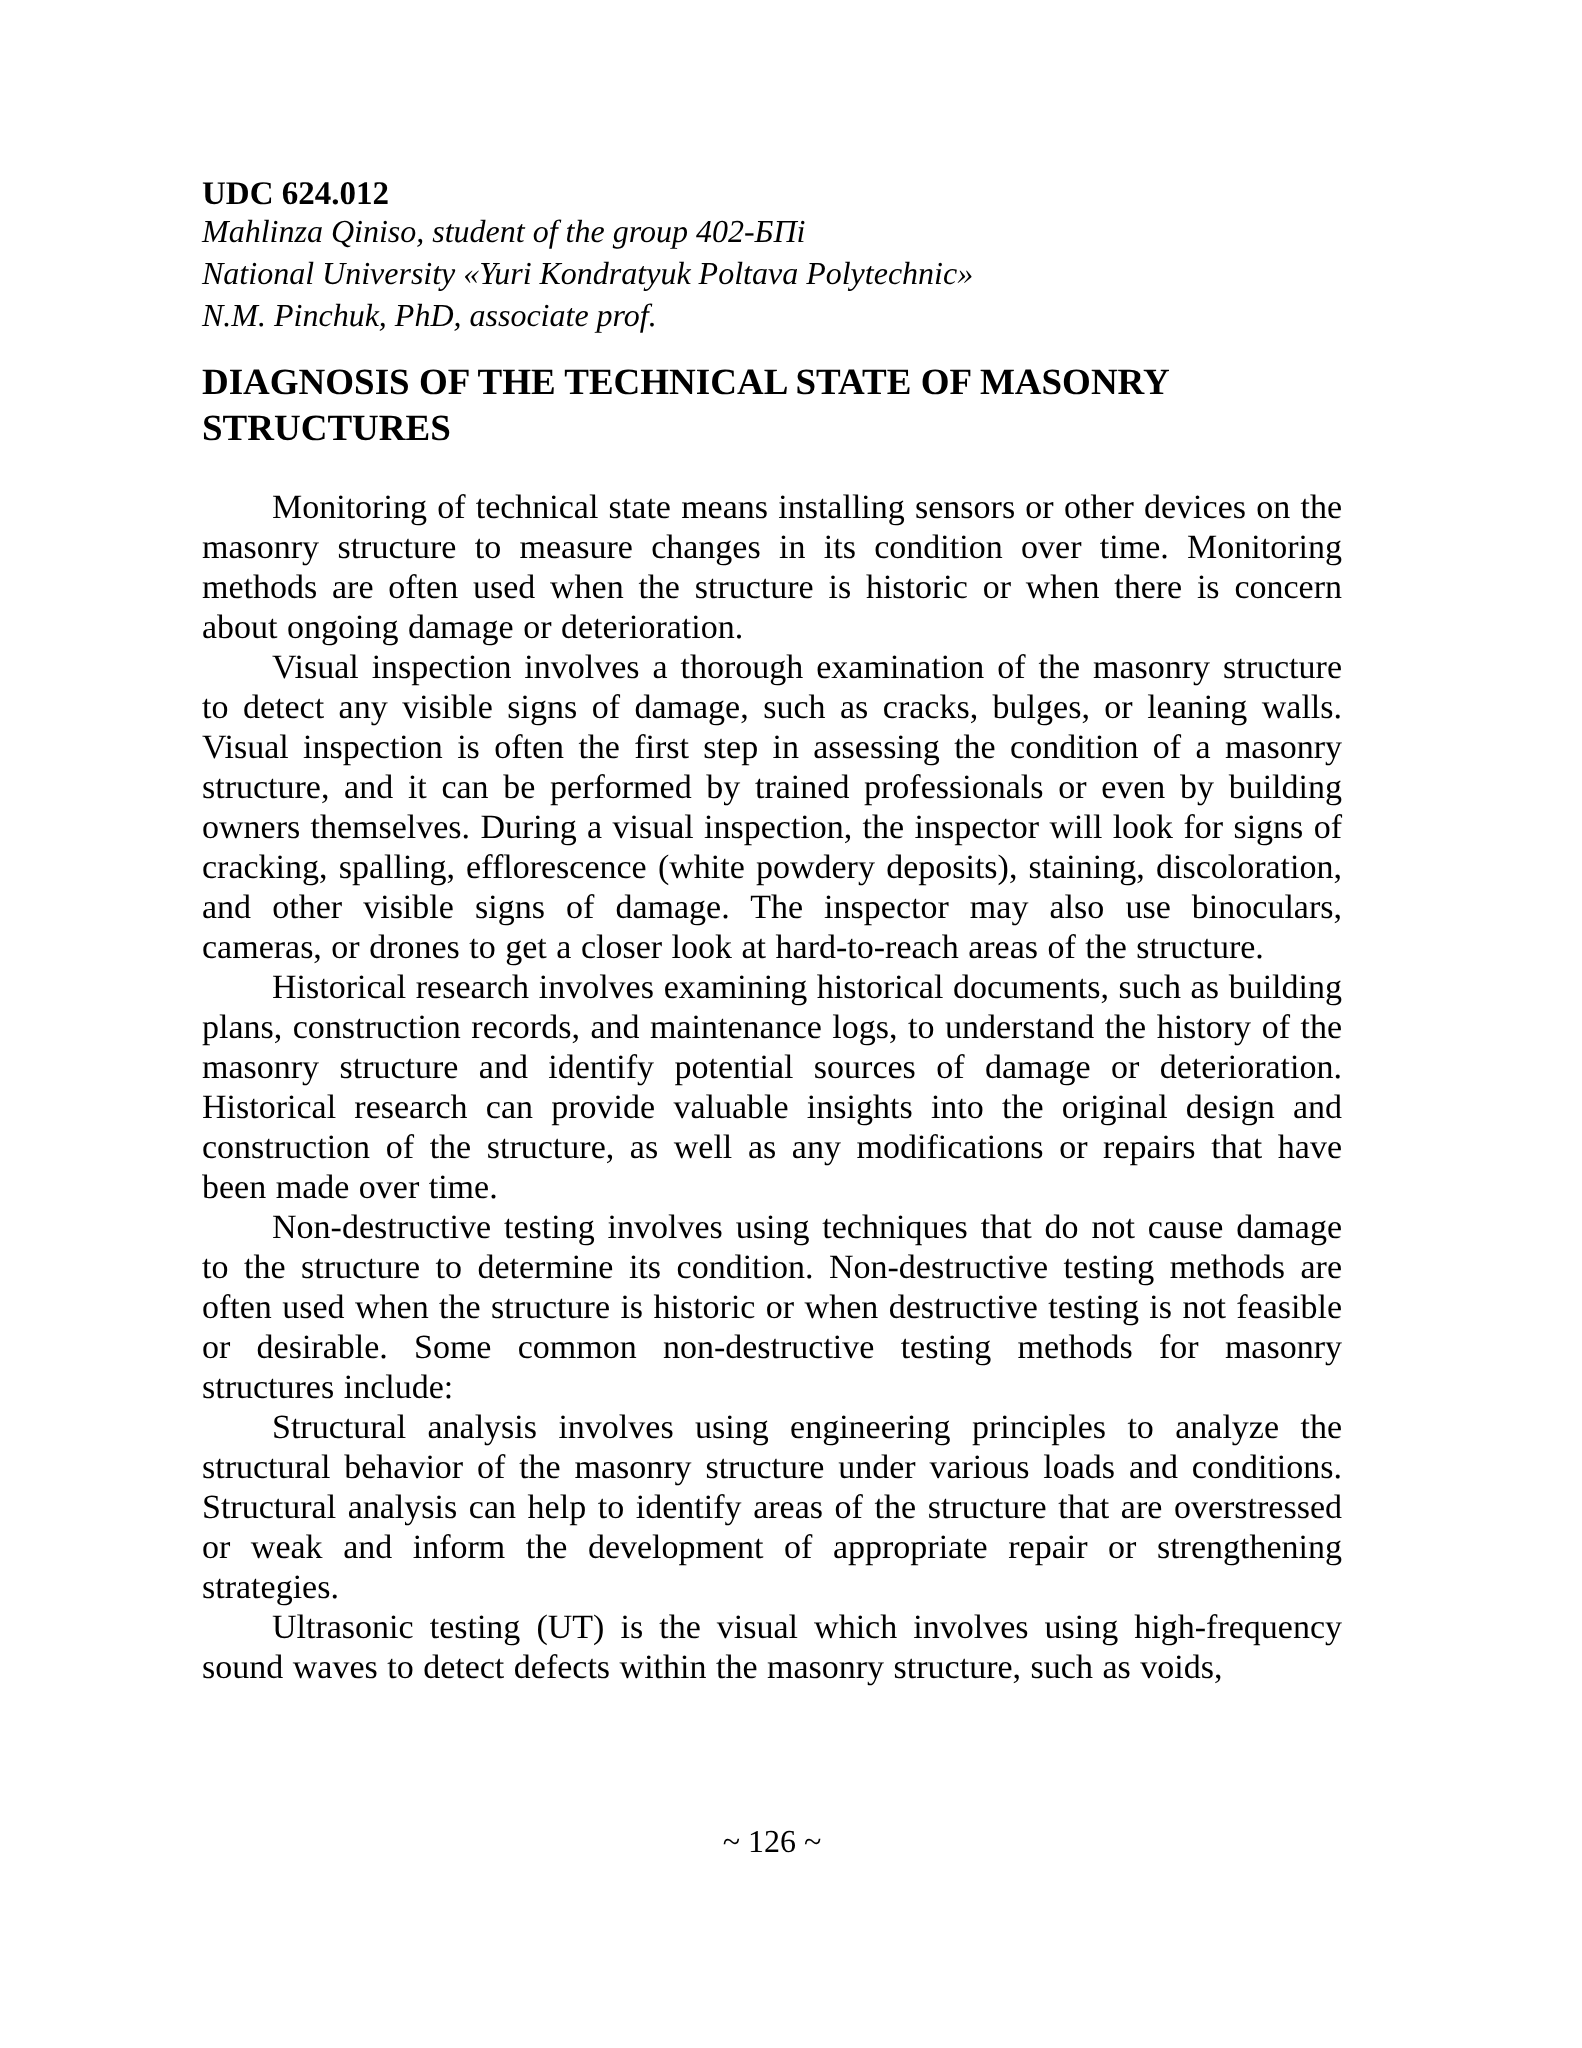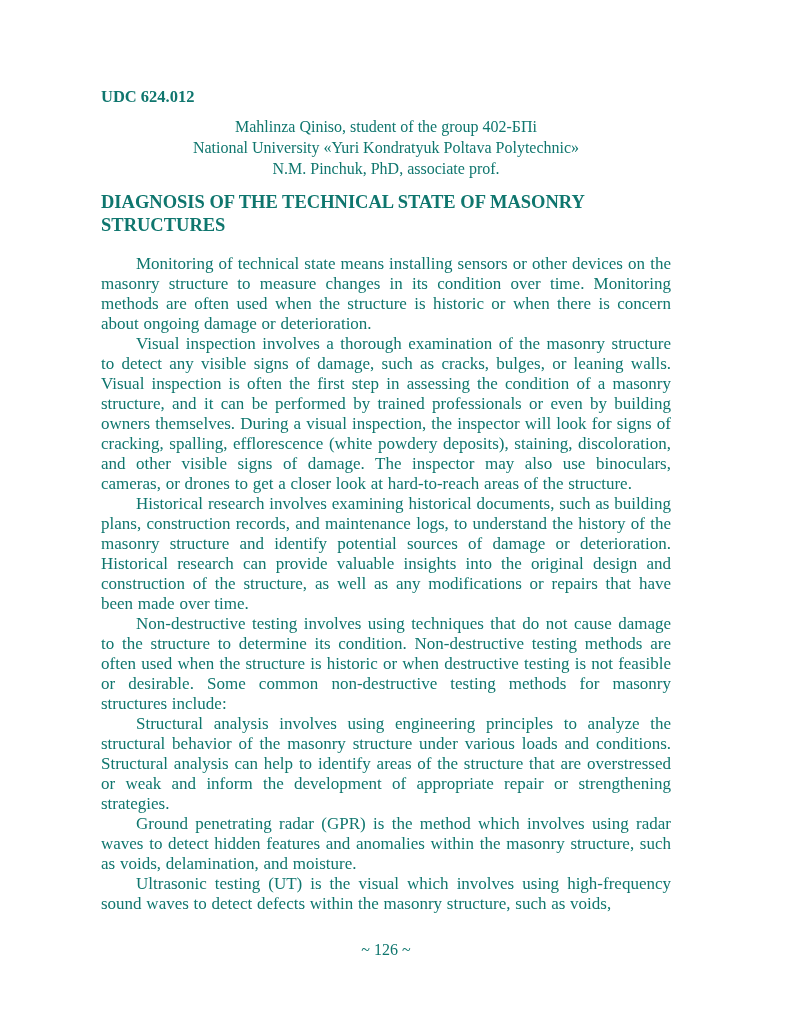--- a/index.html
+++ b/index.html
@@ -7,38 +7,38 @@
     padding: 0;
     background: #ffffff;
   }
   .page {
     position: relative;
     width: 791px;
     height: 1024px;
     background: #ffffff;
     overflow: hidden;
     font-family: "Liberation Serif", "DejaVu Serif", serif;
-    color: #0f766e;
+    color: #000000;
     border-radius: 30px;
   }
   .content {
     position: absolute;
     left: 101px;
     top: 88px;
     width: 570px;
   }
   .udc {
     font-size: 16.5px;
     font-weight: bold;
     line-height: 18px;
     text-align: left;
   }
   .byline {
-    margin-top: 10px;
-    text-align: center;
+    text-align: left;
+    font-style: italic;
     font-size: 16px;
     line-height: 21px;
   }
   .title {
     margin: 12px 0 0 0;
     text-align: left;
     font-weight: bold;
     font-size: 18.5px;
     line-height: 23px;
   }
@@ -50,21 +50,21 @@
     line-height: 20px;
     word-spacing: 0.5px;
   }
   .body-text p.first {
     margin-top: 17px;
   }
   .page-number {
     position: absolute;
     left: 101px;
     width: 570px;
-    top: 941px;
+    top: 913px;
     text-align: center;
     font-size: 16px;
     line-height: 18px;
   }
 </style>
 </head>
 <body>
 
 <div class="page">
   <div class="content">
@@ -78,20 +78,19 @@
     </div>
 
     <h1 class="title">DIAGNOSIS OF THE TECHNICAL STATE OF MASONRY STRUCTURES</h1>
 
     <div class="body-text">
       <p class="first">Monitoring of technical state means installing sensors or other devices on the masonry structure to measure changes in its condition over time. Monitoring methods are often used when the structure is historic or when there is concern about ongoing damage or deterioration.</p>
       <p>Visual inspection involves a thorough examination of the masonry structure to detect any visible signs of damage, such as cracks, bulges, or leaning walls. Visual inspection is often the first step in assessing the condition of a masonry structure, and it can be performed by trained professionals or even by building owners themselves. During a visual inspection, the inspector will look for signs of cracking, spalling, efflorescence (white powdery deposits), staining, discoloration, and other visible signs of damage. The inspector may also use binoculars, cameras, or drones to get a closer look at hard-to-reach areas of the structure.</p>
       <p>Historical research involves examining historical documents, such as building plans, construction records, and maintenance logs, to understand the history of the masonry structure and identify potential sources of damage or deterioration. Historical research can provide valuable insights into the original design and construction of the structure, as well as any modifications or repairs that have been made over time.</p>
       <p>Non-destructive testing involves using techniques that do not cause damage to the structure to determine its condition. Non-destructive testing methods are often used when the structure is historic or when destructive testing is not feasible or desirable. Some common non-destructive testing methods for masonry structures include:</p>
       <p>Structural analysis involves using engineering principles to analyze the structural behavior of the masonry structure under various loads and conditions. Structural analysis can help to identify areas of the structure that are overstressed or weak and inform the development of appropriate repair or strengthening strategies.</p>
-      <p>Ground penetrating radar (GPR) is the method which involves using radar waves to detect hidden features and anomalies within the masonry structure, such as voids, delamination, and moisture.</p>
       <p>Ultrasonic testing (UT) is the visual which involves using high-frequency sound waves to detect defects within the masonry structure, such as voids,</p>
     </div>
 
   </div>
 
   <div class="page-number">~ 126 ~</div>
 </div>
 
 </body></html>

